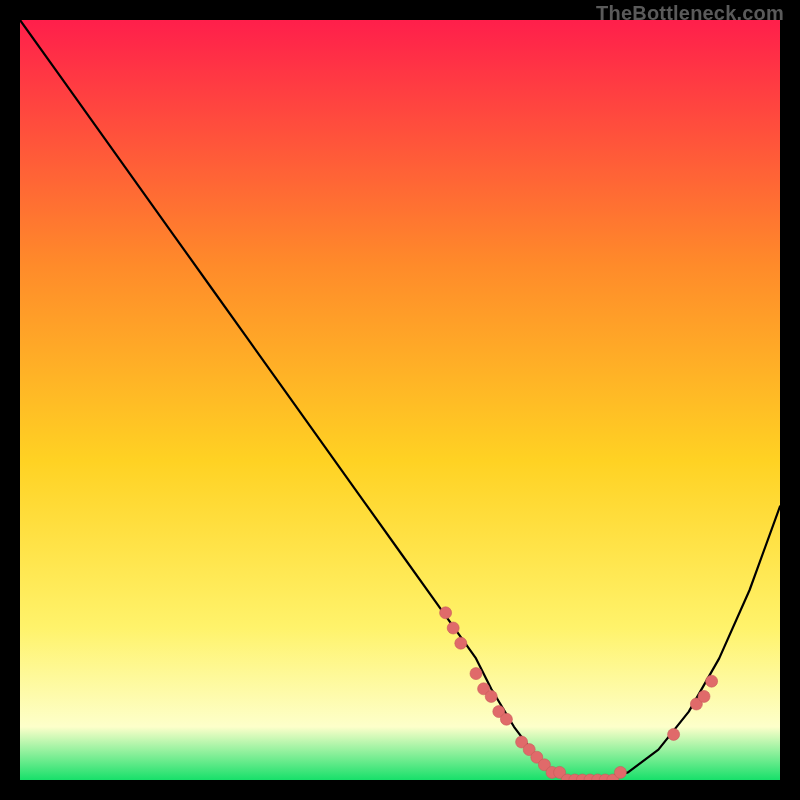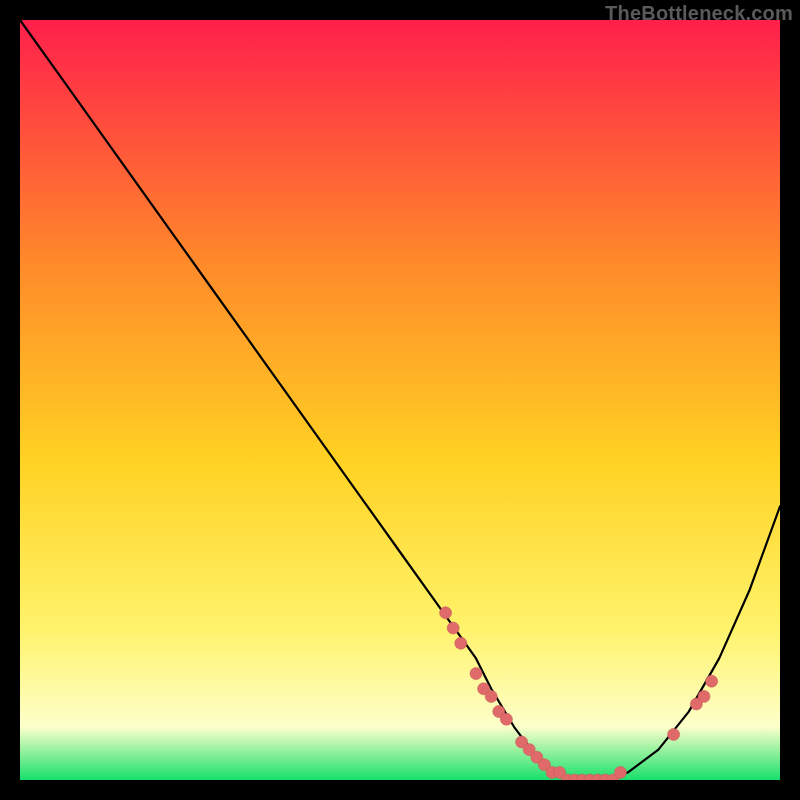--- a/index.html
+++ b/index.html
@@ -14,21 +14,21 @@
   .plot-area {
     position: absolute;
     left: 20px;
     top: 20px;
     width: 760px;
     height: 760px;
   }
   .watermark {
     position: absolute;
     top: 2px;
-    right: 7px;
+    right: 16px;
     color: #5a5a5a;
     font-size: 20px;
     font-weight: 600;
     letter-spacing: 0.2px;
     user-select: none;
   }
   svg {
     display: block;
   }
   .curve {

